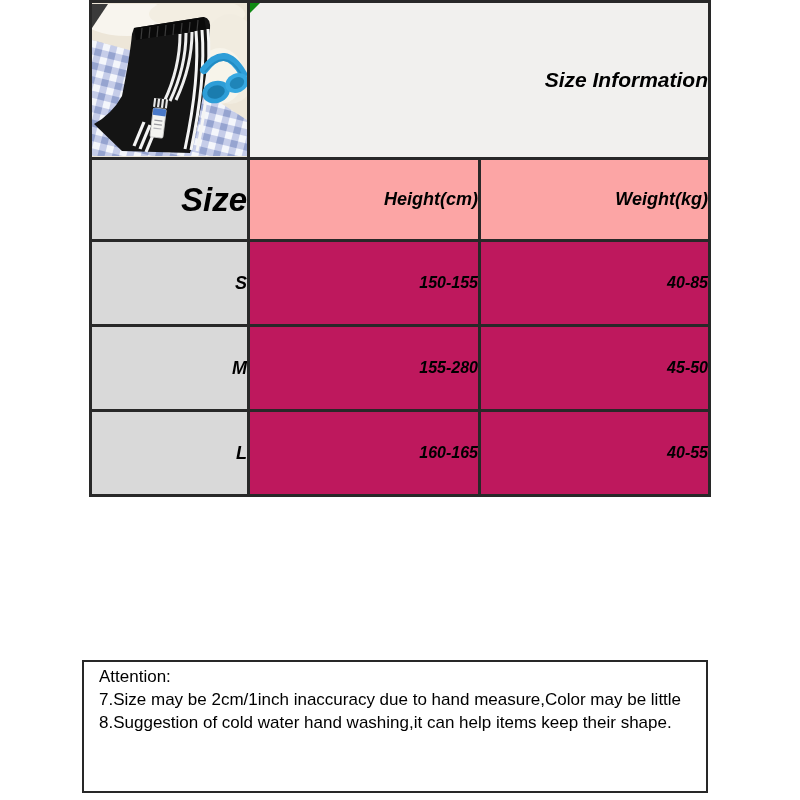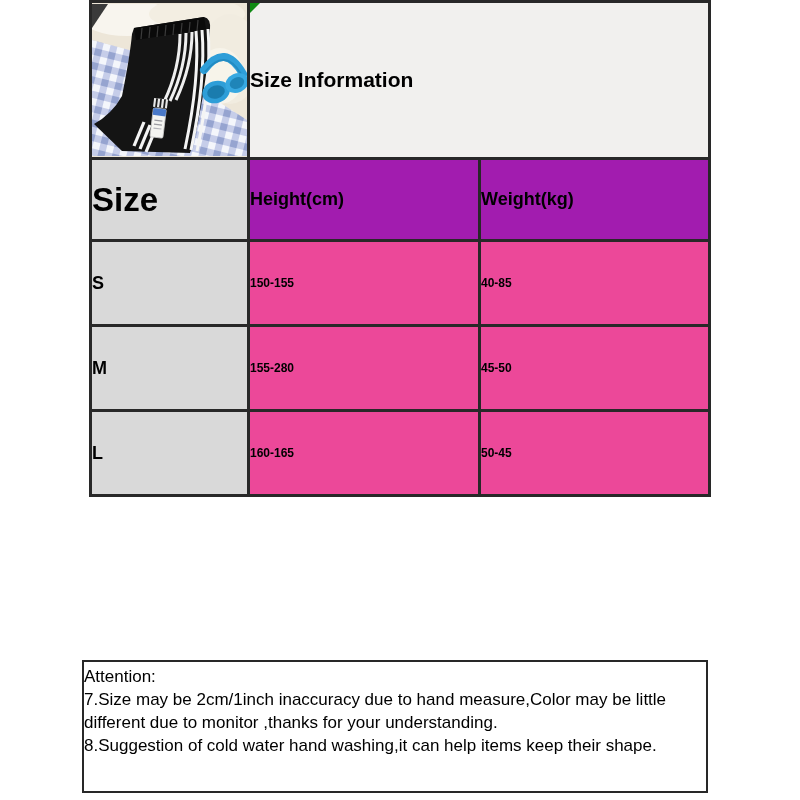--- a/index.html
+++ b/index.html
@@ -8,53 +8,53 @@
     font-family:"Liberation Sans","DejaVu Sans",sans-serif;color:#000;
     overflow:hidden;
   }
   
   table.size-table{
     position:absolute;left:89px;top:0;
     width:619px;border-collapse:collapse;table-layout:fixed;
   }
   table.size-table td{
     border:3px solid #282828;
-    text-align:left;vertical-align:middle;
-    padding:0;overflow:hidden;
+    text-align:right;vertical-align:middle;
+    padding:0;overflow:hidden;font-style:italic;
   }
   tr.photo-row{height:157px;}
   tr.header-row{height:82px;}
   tr.data-row{height:85px;}
   td.photo-cell{background:#ede6d8;}
   td.photo-cell svg{display:block;width:100%;height:152px;}
   td.title-cell{
     background:#f1f0ee;position:relative;
     font-size:21px;font-weight:bold;
   }
   .corner-marker{
     position:absolute;left:0;top:0;width:0;height:0;
     border-top:10px solid #0f8a13;border-right:10px solid transparent;
   }
   td.head-size{
     background:#d9d9d9;font-size:33px;font-weight:bold;
   }
   td.head-col{
-    background:#a21caf;font-size:18px;font-weight:bold;
+    background:#fca5a5;font-size:18px;font-weight:bold;
   }
   td.size-cell{
     background:#d9d9d9;font-size:18px;font-weight:bold;
   }
   td.val-cell{
-    background:#ec4899;font-size:12px;font-weight:bold;
+    background:#be185d;font-size:16px;font-weight:bold;
   }
   
   .attention-box{
     position:absolute;left:82px;top:660px;width:626px;height:133px;
     box-sizing:border-box;background:#ffffff;border:2px solid #282828;
-    padding:3px 0;font-size:17px;line-height:23px;text-align:left;
+    padding:3px 15px;font-size:17px;line-height:23px;text-align:left;
   }
 </style>
 </head>
 <body>
 
 <table class="size-table">
   <colgroup>
       <col style="width:158px">
       <col style="width:231px">
       <col style="width:230px">
@@ -160,23 +160,22 @@
     <td class="val-cell">40-85</td>
   </tr>
   <tr class="data-row">
     <td class="size-cell">M</td>
     <td class="val-cell">155-280</td>
     <td class="val-cell">45-50</td>
   </tr>
   <tr class="data-row">
     <td class="size-cell">L</td>
     <td class="val-cell">160-165</td>
-    <td class="val-cell">50-45</td>
+    <td class="val-cell">40-55</td>
   </tr>
 </tbody>
   </table>
 
 <div class="attention-box">
   <div>Attention:</div>
   <div>7.Size may be 2cm/1inch inaccuracy due to hand measure,Color may be little</div>
-  <div>different due to monitor ,thanks for your understanding.</div>
   <div>8.Suggestion of cold water hand washing,it can help items keep their shape.</div>
 </div>
 
 </body></html>

